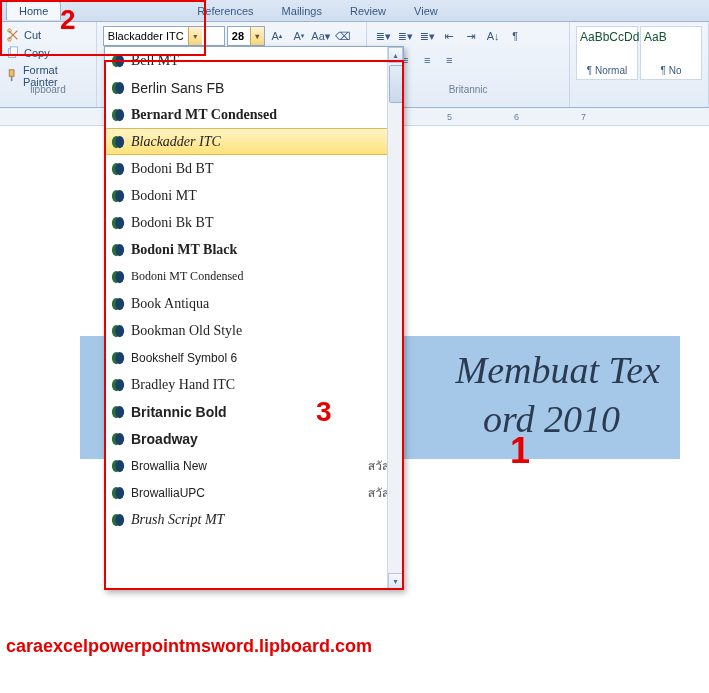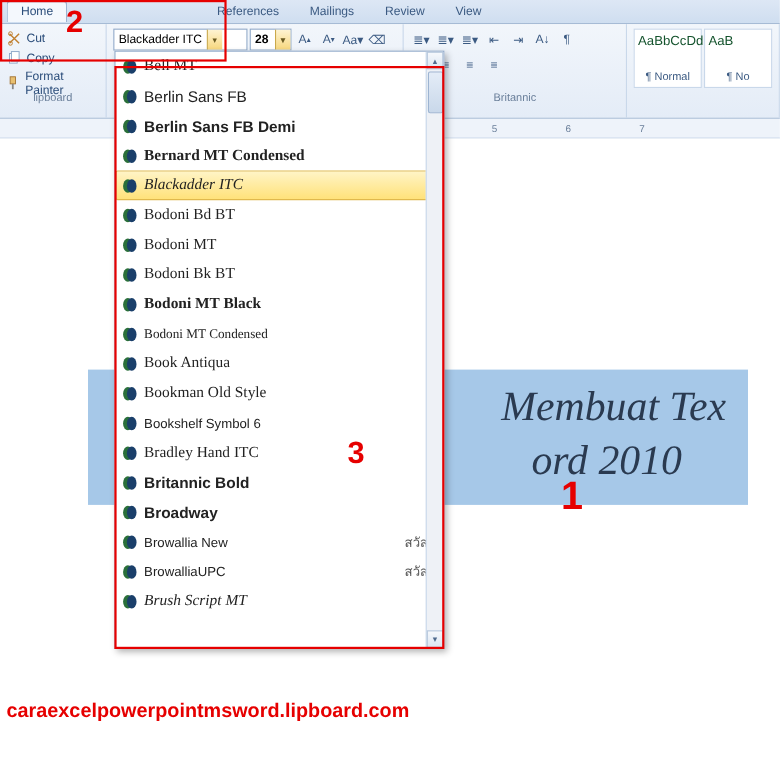--- a/index.html
+++ b/index.html
@@ -407,27 +407,20 @@
             <ellipse cx="6" cy="8" rx="5" ry="7" fill="#2a6f3a"></ellipse>
             <ellipse cx="10" cy="8" rx="5" ry="7" fill="#1a3f6a"></ellipse>
           </svg></span>
         <span class="fname" style="font-family:Verdana,sans-serif">Berlin Sans FB</span>
       </div>
       <div class="font-item">
         <span class="ot-icon"><svg viewBox="0 0 16 16" width="14" height="14">
             <ellipse cx="6" cy="8" rx="5" ry="7" fill="#2a6f3a"></ellipse>
             <ellipse cx="10" cy="8" rx="5" ry="7" fill="#1a3f6a"></ellipse>
           </svg></span>
-        <span class="fname" style="font-family:Verdana,sans-serif;font-weight:bold">Berlin Sans FB Demi</span>
-      </div>
-      <div class="font-item">
-        <span class="ot-icon"><svg viewBox="0 0 16 16" width="14" height="14">
-            <ellipse cx="6" cy="8" rx="5" ry="7" fill="#2a6f3a"></ellipse>
-            <ellipse cx="10" cy="8" rx="5" ry="7" fill="#1a3f6a"></ellipse>
-          </svg></span>
         <span class="fname" style="font-family:Georgia,serif;font-weight:bold;font-stretch:condensed">Bernard MT Condensed</span>
       </div>
       <div class="font-item highlight">
         <span class="ot-icon"><svg viewBox="0 0 16 16" width="14" height="14">
             <ellipse cx="6" cy="8" rx="5" ry="7" fill="#2a6f3a"></ellipse>
             <ellipse cx="10" cy="8" rx="5" ry="7" fill="#1a3f6a"></ellipse>
           </svg></span>
         <span class="fname" style="font-family:'Brush Script MT',cursive;font-style:italic">Blackadder ITC</span>
       </div>
       <div class="font-item">

